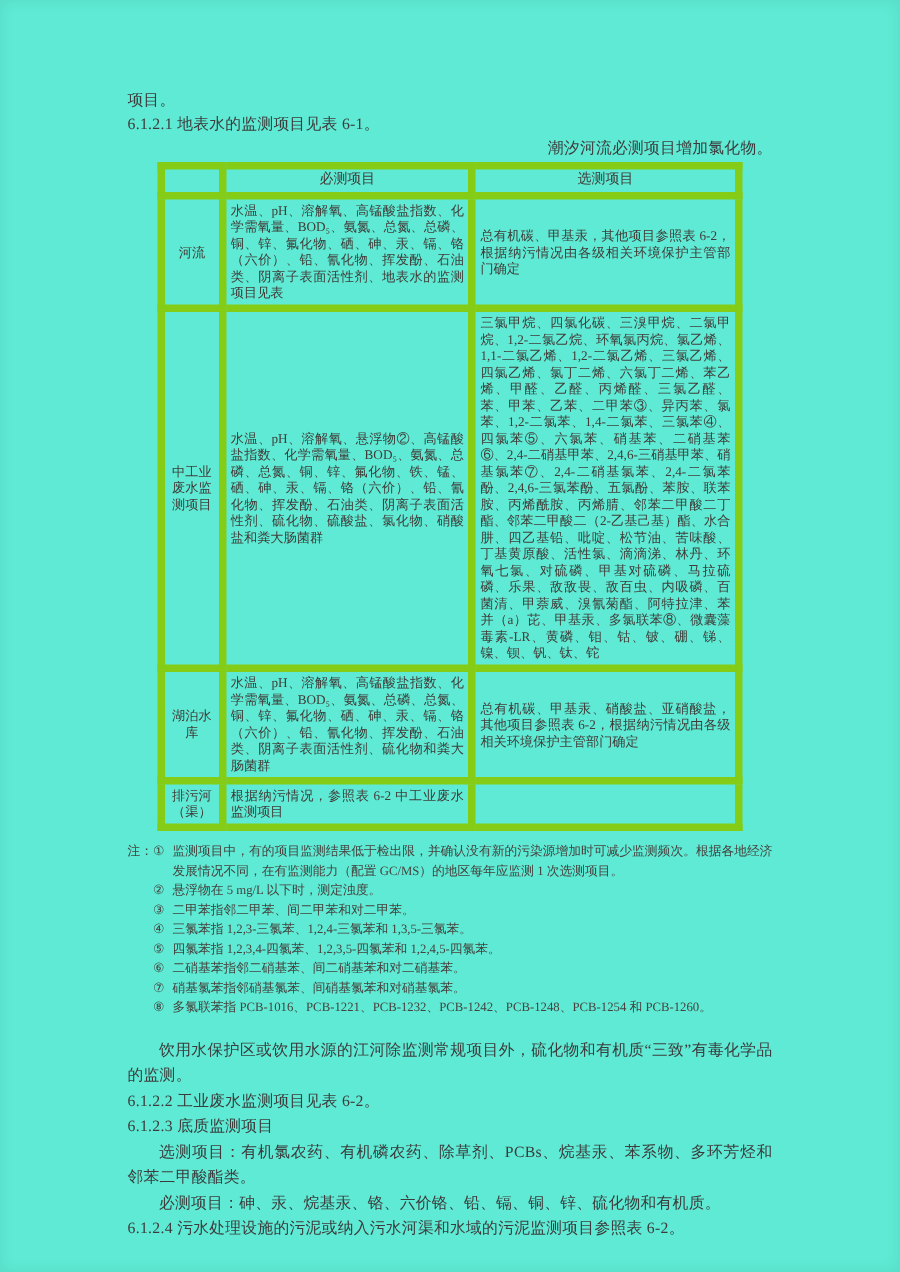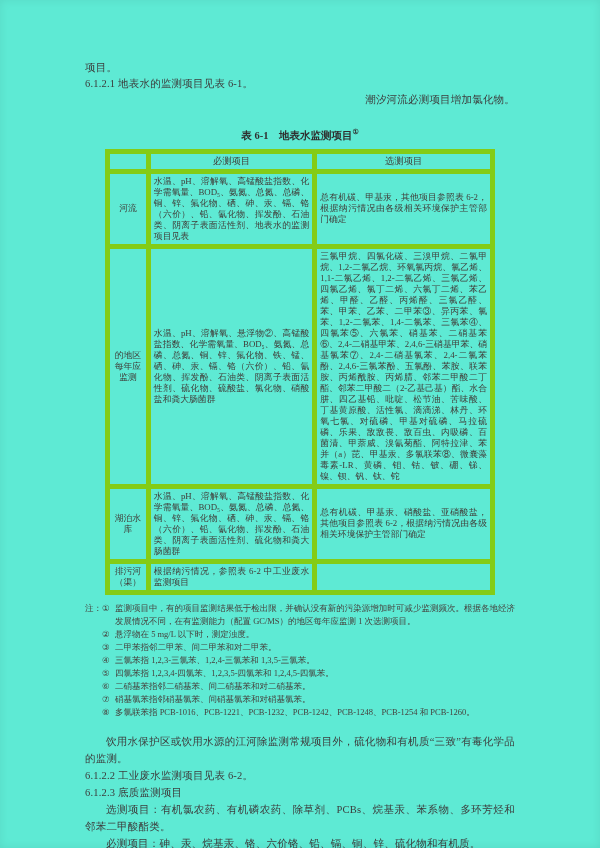--- a/index.html
+++ b/index.html
@@ -65,43 +65,40 @@
 </head>
 <body>
 
 <div class="sheet">
   <div class="content">
 
     <div class="bodyline">项目。</div>
     <div class="bodyline">6.1.2.1  地表水的监测项目见表 6-1。</div>
     <div class="bodyline indent2">潮汐河流必测项目增加氯化物。</div>
 
-    <div class="tbl-title">
-      <span>表 6-1　地表水监测项目</span><sup>①</sup>
-    </div>
 
     <table class="monitor">
       <colgroup>
           <col class="c1">
           <col class="c2">
           <col class="c3">
         </colgroup>
       <tbody>
           <tr>
         <th></th>
         <th>必测项目</th>
         <th>选测项目</th>
       </tr>
       <tr>
         <td class="cat">河流</td>
         <td class="txt">水温、pH、溶解氧、高锰酸盐指数、化学需氧量、BOD₅、氨氮、总氮、总磷、铜、锌、氟化物、硒、砷、汞、镉、铬（六价）、铅、氰化物、挥发酚、石油类、阴离子表面活性剂、地表水的监测项目见表</td>
         <td class="txt">总有机碳、甲基汞，其他项目参照表 6-2，根据纳污情况由各级相关环境保护主管部门确定</td>
       </tr>
       <tr>
-        <td class="cat">的地区每年应监测</td>
+        <td class="cat">中工业废水监测项目</td>
         <td class="txt">水温、pH、溶解氧、悬浮物②、高锰酸盐指数、化学需氧量、BOD₅、氨氮、总磷、总氮、铜、锌、氟化物、铁、锰、硒、砷、汞、镉、铬（六价）、铅、氰化物、挥发酚、石油类、阴离子表面活性剂、硫化物、硫酸盐、氯化物、硝酸盐和粪大肠菌群</td>
         <td class="txt">三氯甲烷、四氯化碳、三溴甲烷、二氯甲烷、1,2-二氯乙烷、环氧氯丙烷、氯乙烯、1,1-二氯乙烯、1,2-二氯乙烯、三氯乙烯、四氯乙烯、氯丁二烯、六氯丁二烯、苯乙烯、甲醛、乙醛、丙烯醛、三氯乙醛、苯、甲苯、乙苯、二甲苯③、异丙苯、氯苯、1,2-二氯苯、1,4-二氯苯、三氯苯④、四氯苯⑤、六氯苯、硝基苯、二硝基苯⑥、2,4-二硝基甲苯、2,4,6-三硝基甲苯、硝基氯苯⑦、2,4-二硝基氯苯、2,4-二氯苯酚、2,4,6-三氯苯酚、五氯酚、苯胺、联苯胺、丙烯酰胺、丙烯腈、邻苯二甲酸二丁酯、邻苯二甲酸二（2-乙基己基）酯、水合肼、四乙基铅、吡啶、松节油、苦味酸、丁基黄原酸、活性氯、滴滴涕、林丹、环氧七氯、对硫磷、甲基对硫磷、马拉硫磷、乐果、敌敌畏、敌百虫、内吸磷、百菌清、甲萘威、溴氰菊酯、阿特拉津、苯并（a）芘、甲基汞、多氯联苯⑧、微囊藻毒素-LR、黄磷、钼、钴、铍、硼、锑、镍、钡、钒、钛、铊</td>
       </tr>
       <tr>
         <td class="cat">湖泊水库</td>
         <td class="txt">水温、pH、溶解氧、高锰酸盐指数、化学需氧量、BOD₅、氨氮、总磷、总氮、铜、锌、氟化物、硒、砷、汞、镉、铬（六价）、铅、氰化物、挥发酚、石油类、阴离子表面活性剂、硫化物和粪大肠菌群</td>
         <td class="txt">总有机碳、甲基汞、硝酸盐、亚硝酸盐，其他项目参照表 6-2，根据纳污情况由各级相关环境保护主管部门确定</td>
       </tr>
       <tr>
         <td class="cat">排污河（渠）</td>

